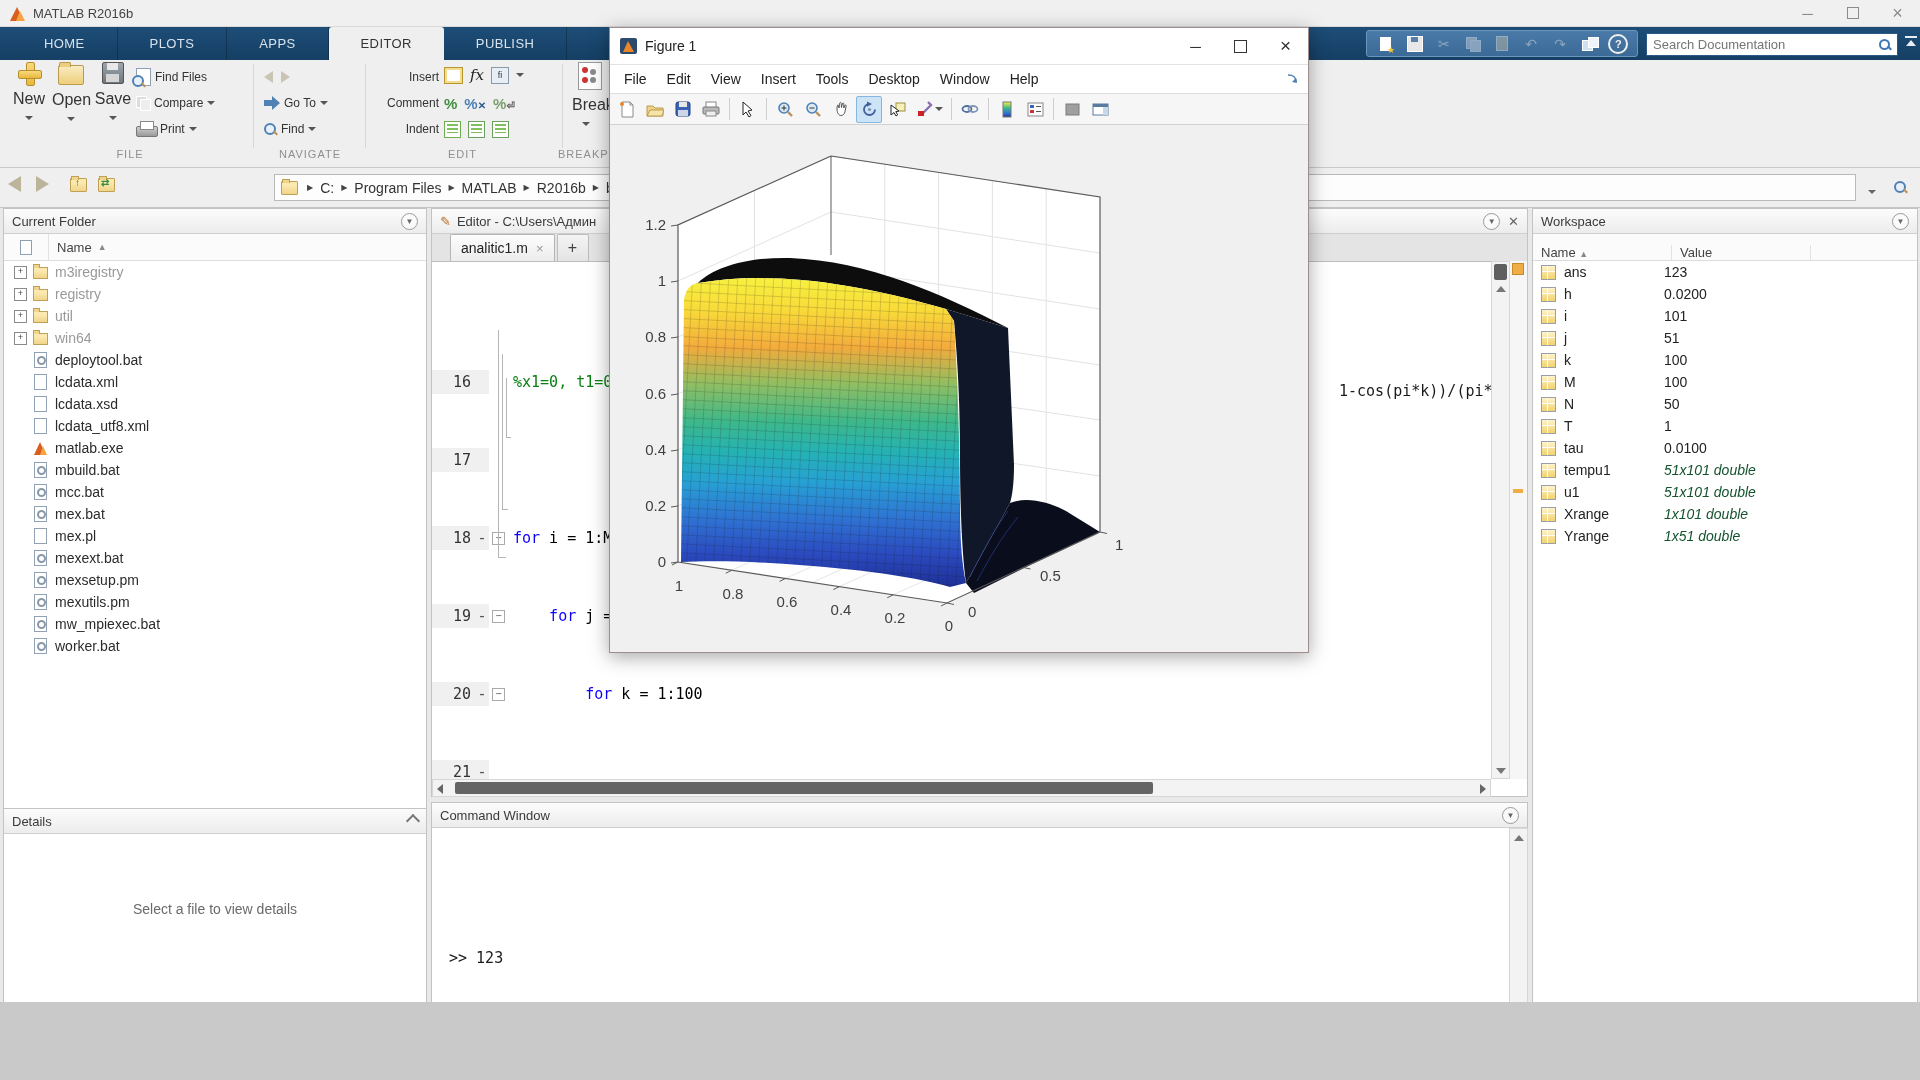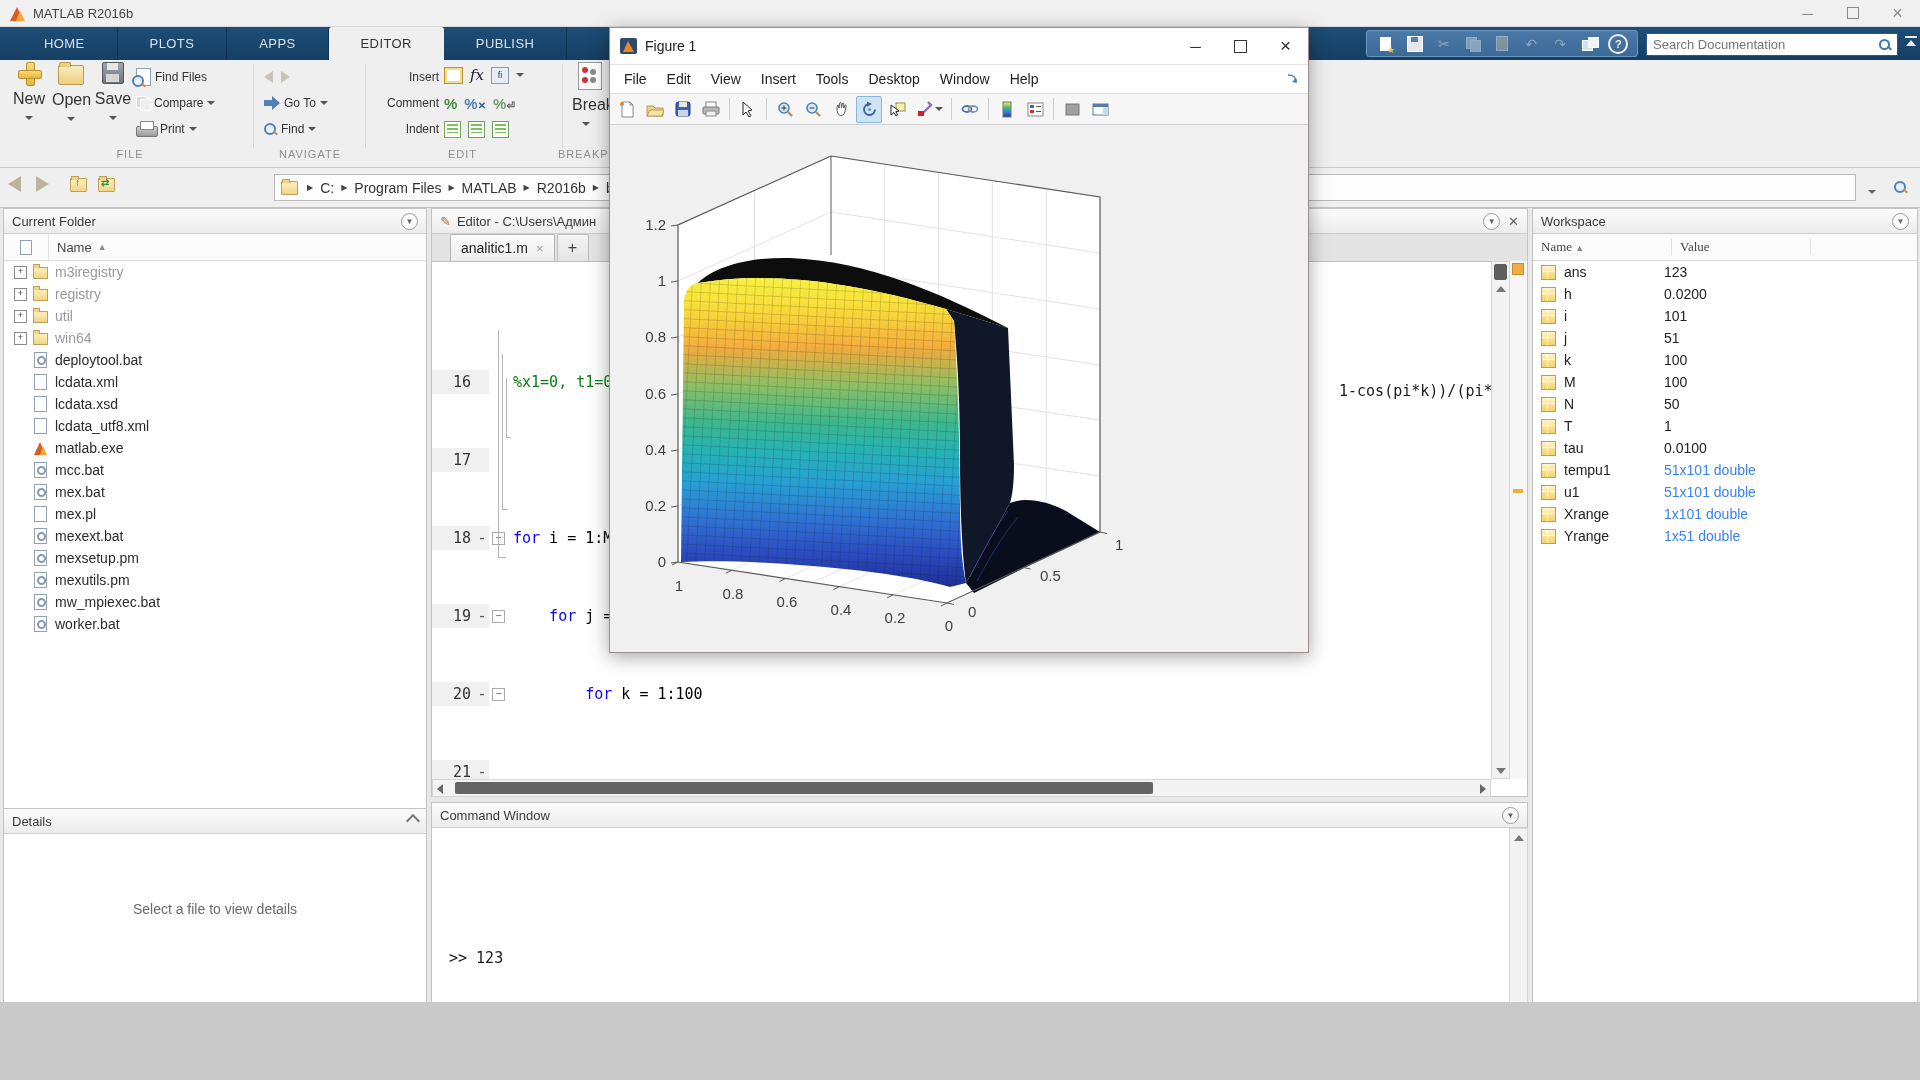--- a/index.html
+++ b/index.html
@@ -112,28 +112,28 @@
   .lfold{width:20px;flex:none;position:relative;}
   .eline.fb .lfold:before{content:"−";position:absolute;left:3px;top:6px;width:11px;height:11px;line-height:10px;text-align:center;border:1px solid #aaa;background:#fff;font-size:10px;color:#666;}
   .lcode{padding-left:4px;text-align:center;}
   .kw{color:#0d00ff;}
   .cmt{color:#0b8013;}
   .scroll-track{background:#f3f3f3;border:1px solid #d6d6d6;}
   
   .cline{height:24px;line-height:24px;color:#1a1a1a;}
   .fx{font-family:"DejaVu Serif",serif;font-style:italic;font-size:15px;color:#555;}
   
-  .wshead{display:flex;background:#fbfbfb;border-bottom:1px solid #dcdcdc;font-size:13px;color:#444;height:26px;align-items:center;font-family:Liberation Serif, serif;}
+  .wshead{display:flex;background:#fbfbfb;border-bottom:1px solid #dcdcdc;font-size:13px;color:#444;height:26px;align-items:flex-end;}
   .wrow{height:22px;display:flex;align-items:center;font-size:14px;color:#222;padding-left:8px;}
   .wsi{width:13px;height:13px;border:1px solid #98a0ac;background:linear-gradient(#fdf3cd,#f3d26d);position:relative;flex:none;margin-right:8px;}
   .wsi:before{content:"";position:absolute;left:5px;top:0;width:1px;height:13px;background:#fff;}
   .wsi:after{content:"";position:absolute;left:0;top:5px;width:13px;height:1px;background:#fff;}
   .wname{width:100px;flex:none;}
   .wval{color:#222;}
-  .wval.dim{color:#3b82f6;}
+  .wval.dim{color:#14532d;font-style:italic;}
   
   #figwin{left:609px;top:27px;width:700px;height:626px;background:#f0f0f0;border:1px solid #9f8d8d;box-shadow:0 4px 18px rgba(0,0,0,.35);}
   #figtitle{left:0;top:0;width:698px;height:37px;background:#fff;display:flex;align-items:center;border-bottom:1px solid #e3e3e3;}
   .figlogo{width:17px;height:16px;background:#2b4a6d;border-radius:2px;position:relative;margin:0 8px 0 10px;}
   .figlogo:before{content:"";position:absolute;left:3px;bottom:2px;border-left:5px solid transparent;border-right:6px solid transparent;border-bottom:11px solid #e8862a;}
   #figmenu{left:0;top:37px;width:698px;height:29px;background:#fff;display:flex;align-items:center;padding-left:4px;border-bottom:1px solid #ddd;}
   .fmenu{font-size:14px;color:#222;padding:0 10px;}
   #figtools{left:0;top:66px;width:698px;height:31px;background:#f6f6f6;border-bottom:1px solid #d2d2d2;display:flex;align-items:center;padding-left:4px;gap:2px;}
   .ticon{width:24px;height:25px;display:flex;align-items:center;justify-content:center;border:1px solid transparent;}
   .ticon.active{background:#cde3f6;border:1px solid #86b7e2;border-radius:2px;}
@@ -383,20 +383,25 @@
           <span class="fic"></span>
           <span class="fname">lcdata_utf8.xml</span>
         </div>
 
         <div class="frow mat">
           <span class="exp">+</span>
           <span class="fic"></span>
           <span class="fname">matlab.exe</span>
         </div>
 
+        <div class="frow bat">
+          <span class="exp">+</span>
+          <span class="fic"></span>
+          <span class="fname">mbuild.bat</span>
+        </div>
 
         <div class="frow bat">
           <span class="exp">+</span>
           <span class="fic"></span>
           <span class="fname">mcc.bat</span>
         </div>
 
         <div class="frow bat">
           <span class="exp">+</span>
           <span class="fic"></span>

